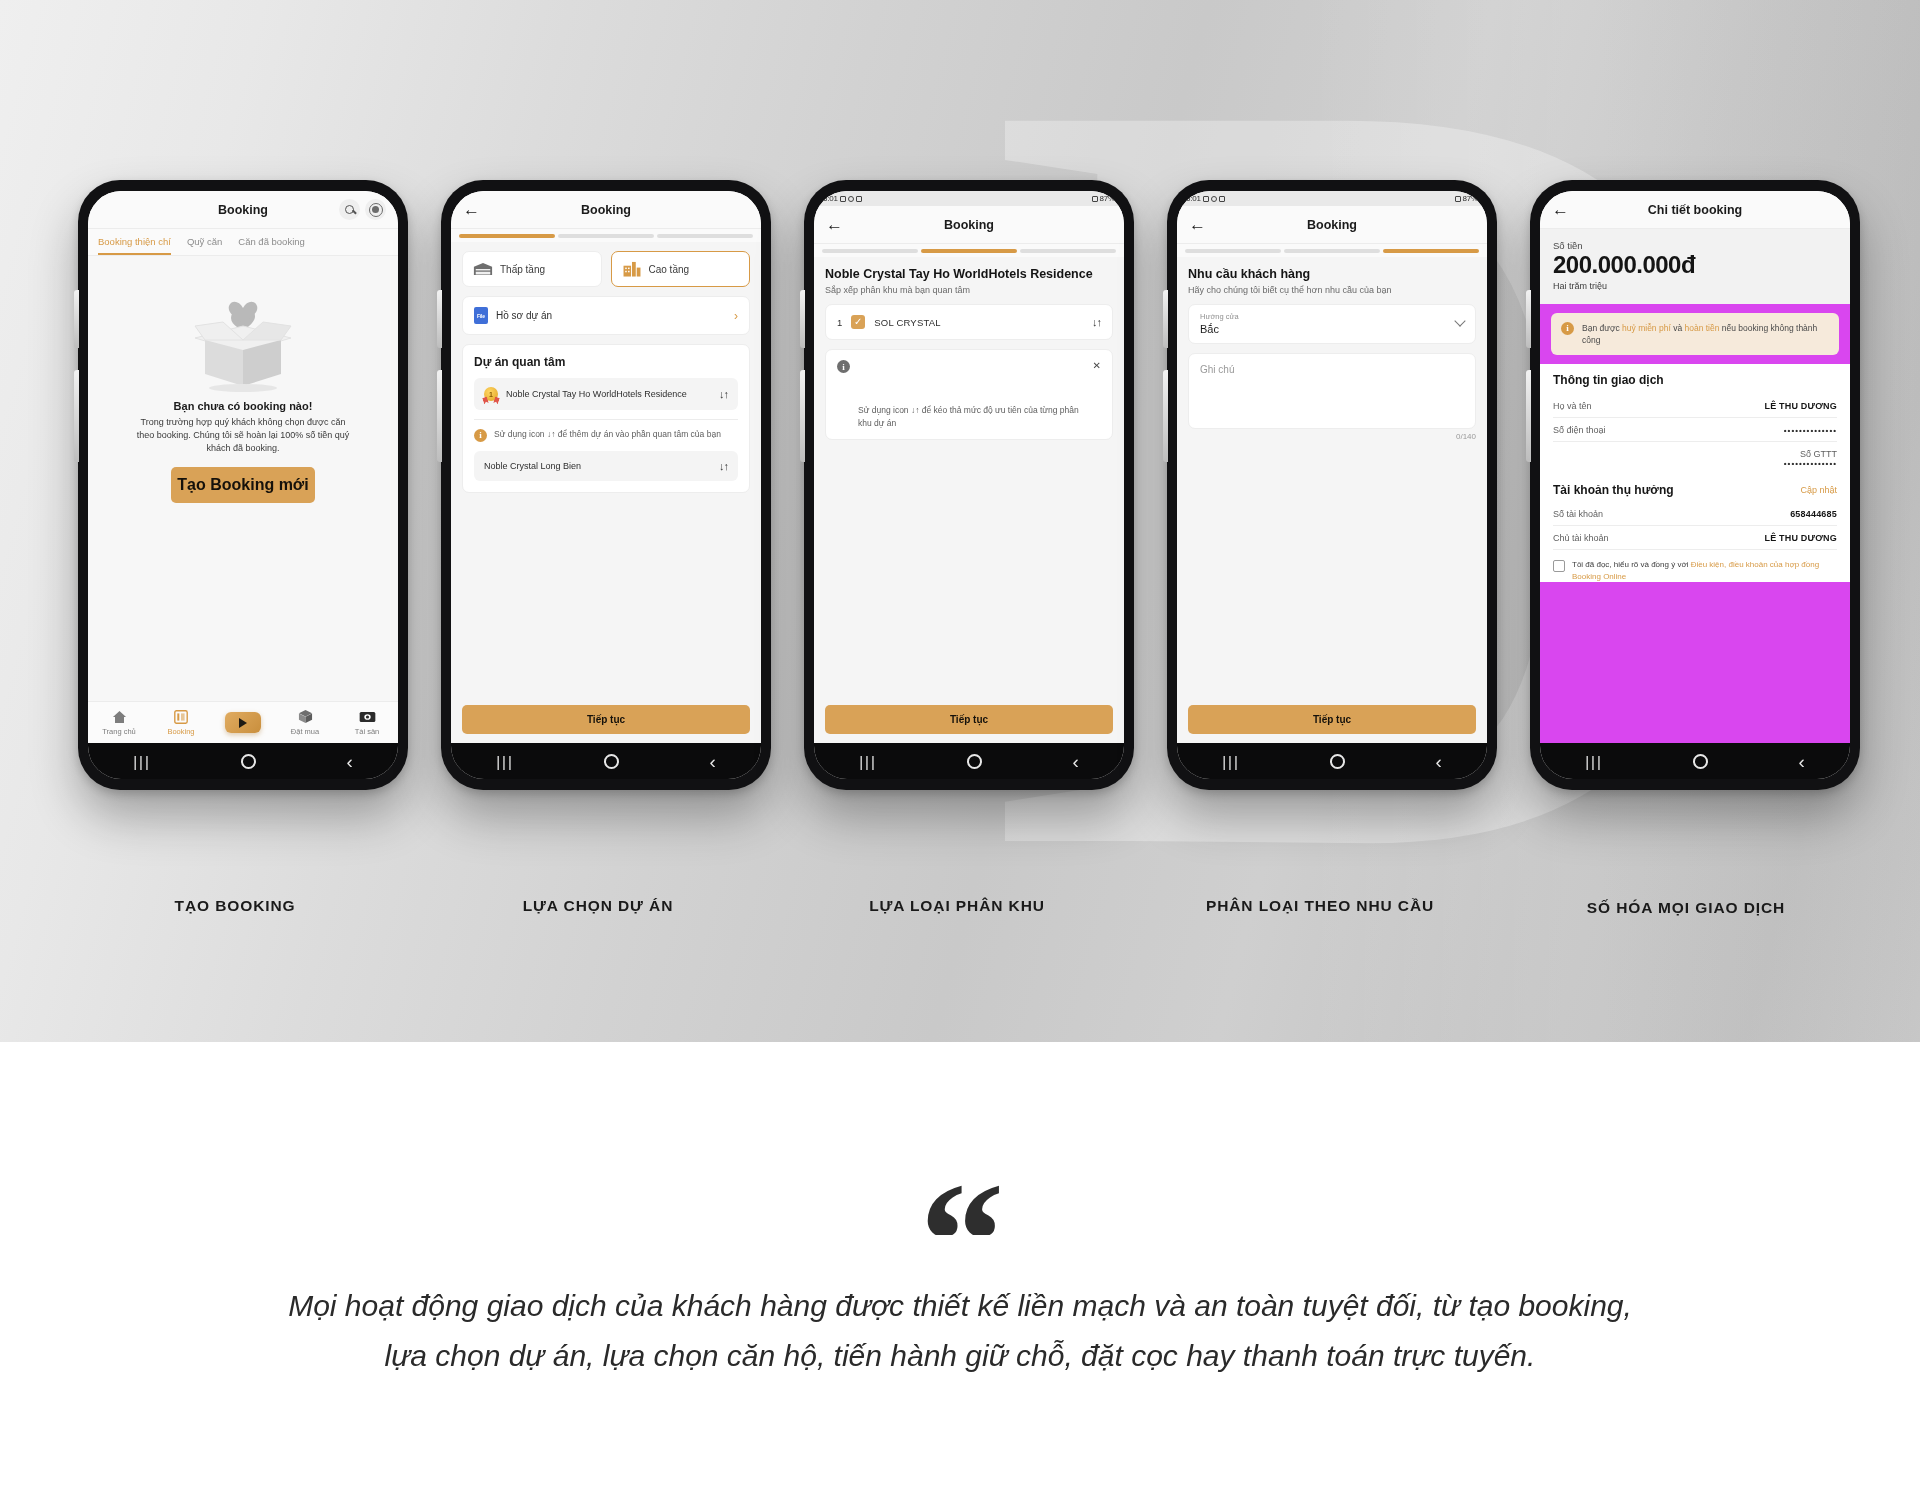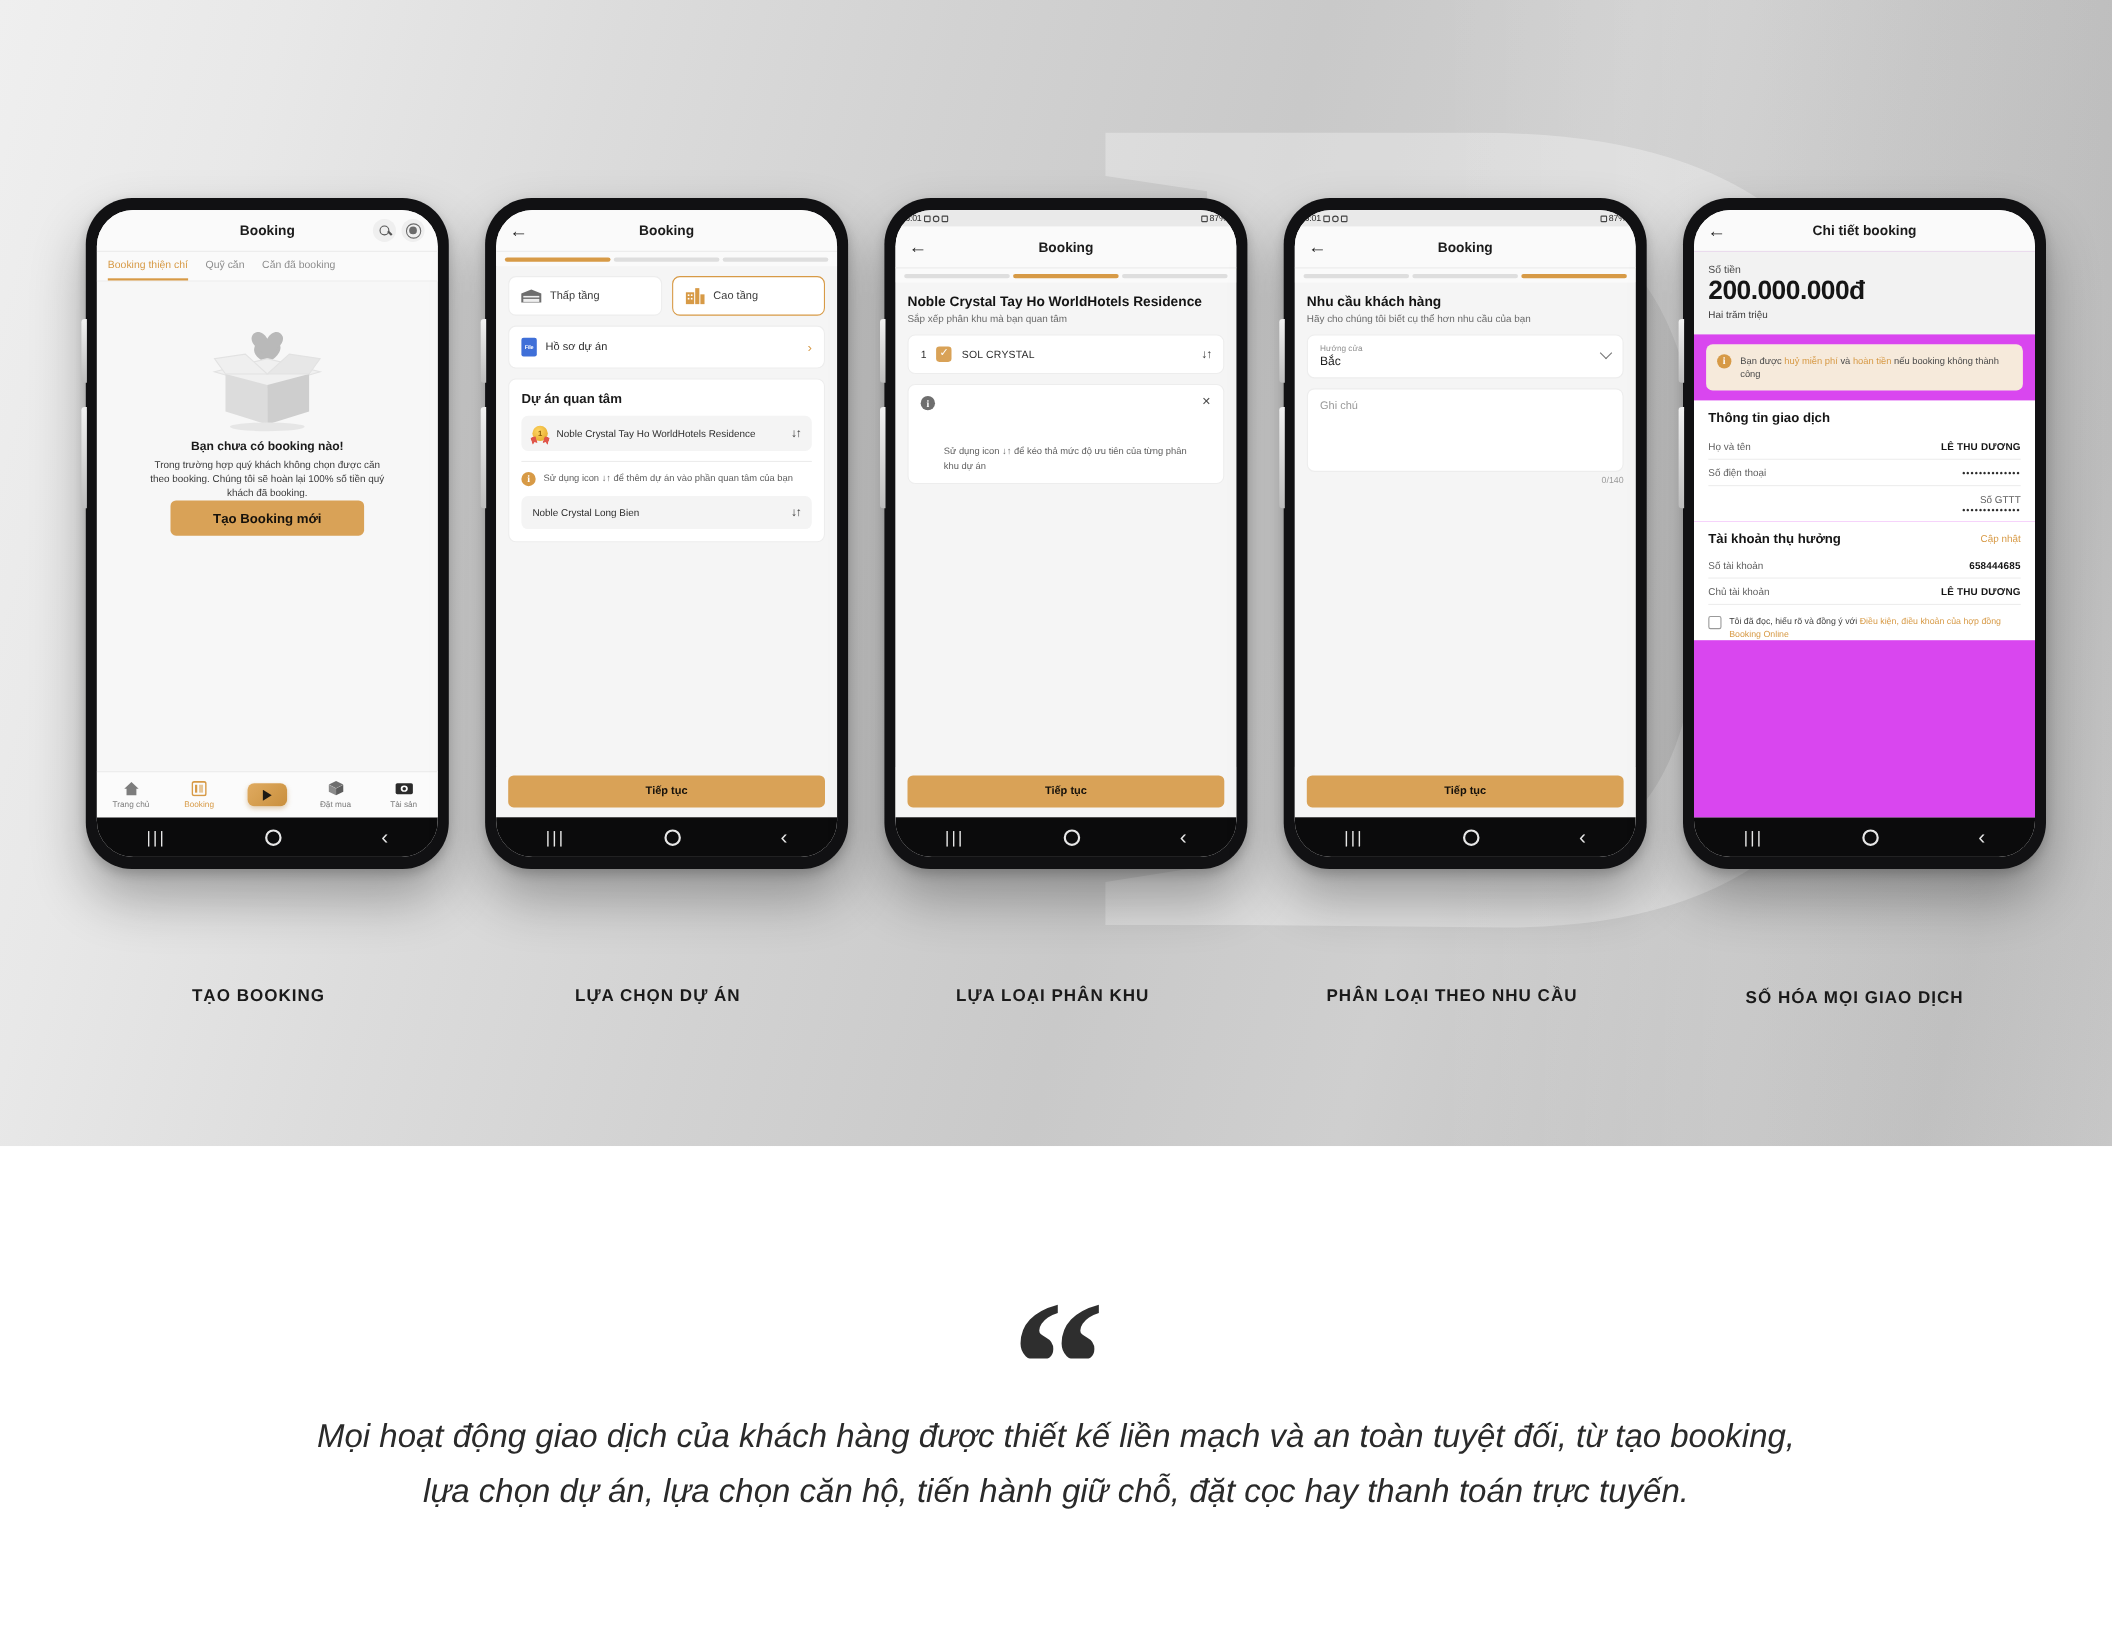--- a/index.html
+++ b/index.html
@@ -171,24 +171,25 @@
   
   .empty-wrap {
     background: #f7f7f7; height: 100%;
     display: flex; flex-direction: column; align-items: center;
     padding: 26px 22px 0;
   }
   .box-art { width: 120px; height: 112px; position: relative; margin-bottom: 6px; }
   .empty-title { font-size: 11px; font-weight: 700; color: #1b1b1b; text-align: center; margin-bottom: 4px; }
   .empty-desc { font-size: 9px; color: #3a3a3a; text-align: center; line-height: 1.45; max-width: 220px; }
   .btn-primary {
+    margin-top: 12px;
     background: #d9a257; color: #15110b;
-    font-size: 12px; font-weight: 700;
+    font-size: 16px; font-weight: 700;
     border: none; border-radius: 5px;
-    padding: 9px 0; width: 176px; text-align: center;
+    padding: 9px 0; width: 144px; text-align: center;
   }
 
   
   .bottomnav {
     height: 42px; background: #fbfbfb; border-top: 1px solid #ececec;
     display: flex; align-items: center; justify-content: space-around;
     flex: 0 0 auto; position: relative;
   }
   .bn-item { display: flex; flex-direction: column; align-items: center; gap: 3px; width: 56px; }
   .bn-label { font-size: 7.5px; color: #7d7d7d; white-space: nowrap; }

